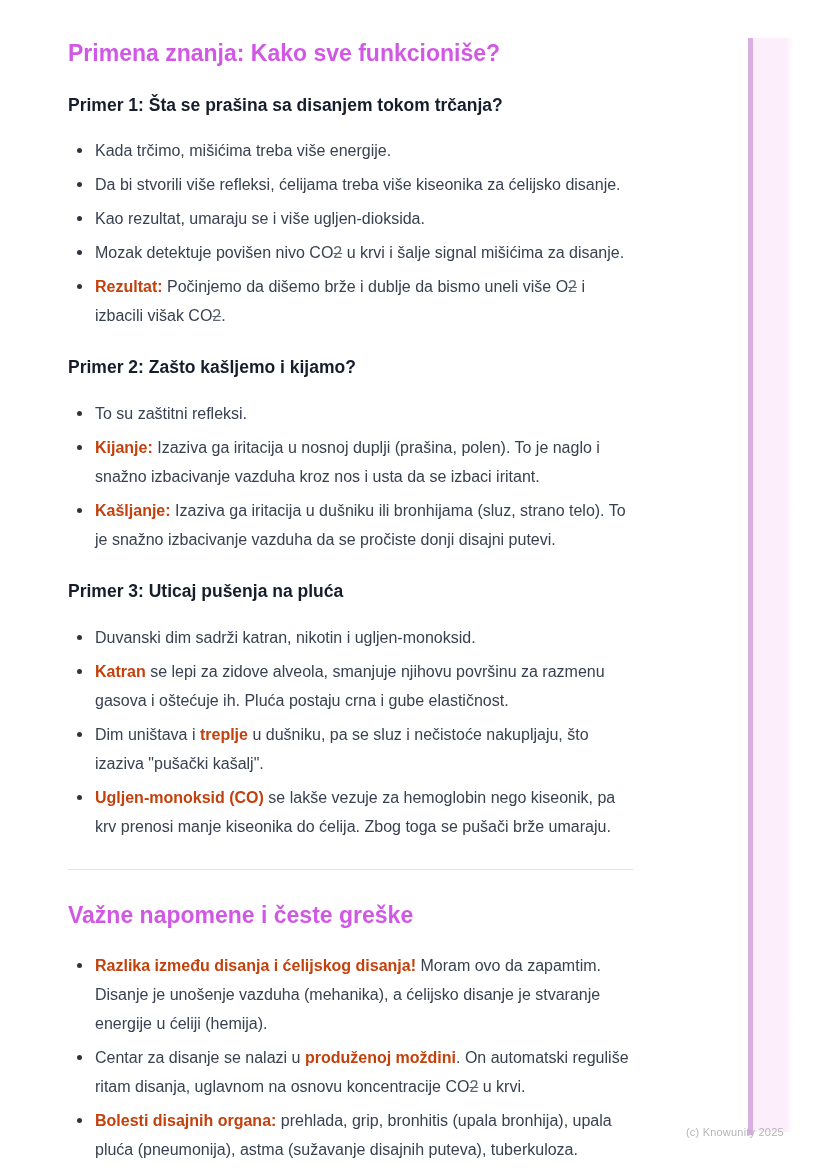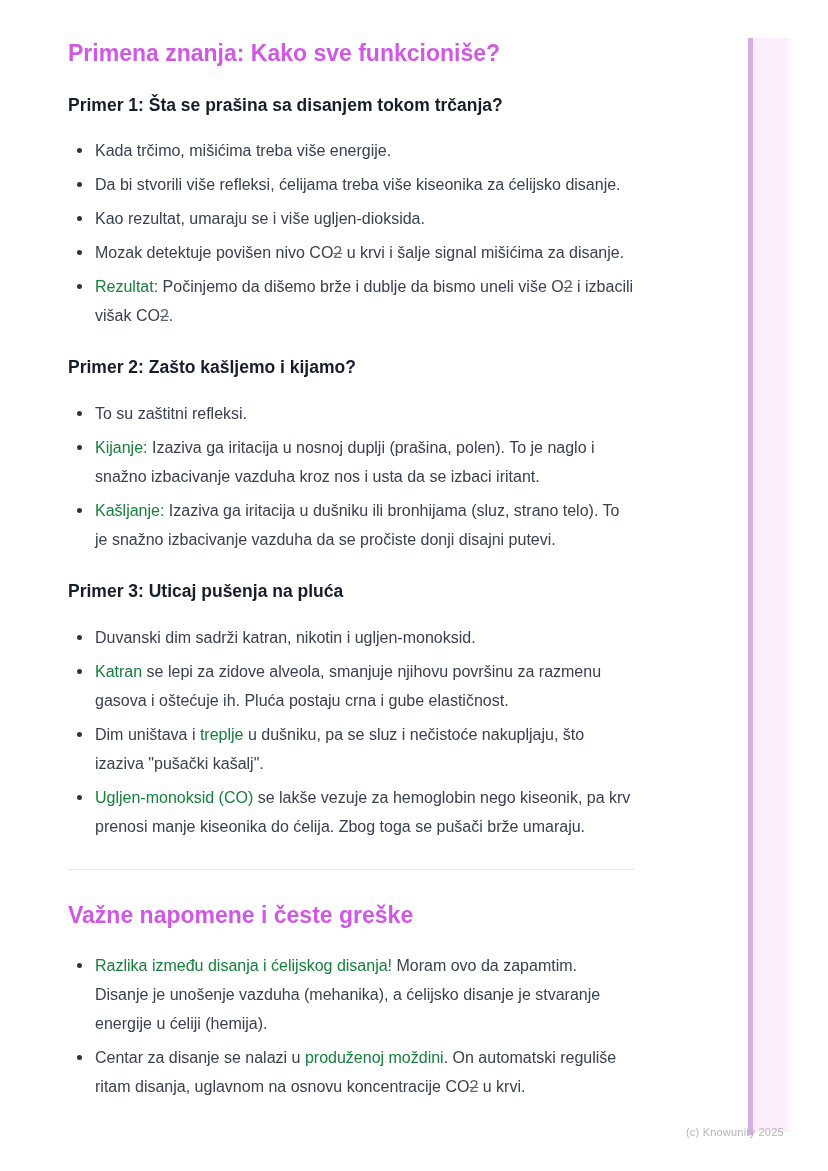--- a/index.html
+++ b/index.html
@@ -72,21 +72,21 @@
     color: #394150;
     margin-bottom: 5px;
   }
   .bullet-dot {
     position: absolute;
     left: 9px; top: 12px;
     width: 5px; height: 5px;
     border-radius: 50%;
     background: #2c3440;
   }
-  .bullet-item b { color: #15803d; font-weight: 400; }
+  .bullet-item b { color: #c2410c; font-weight: 700; }
   .seg-strike { text-decoration: line-through; opacity: 0.8; }
   .divider {
     border: none;
     border-top: 1px solid #e4e5e9;
     margin: 28px 0 32px 0;
   }
 </style>
 </head>
 <body>
 
@@ -114,17 +114,18 @@
         <li class="bullet-item"><span class="bullet-dot"></span><span><span>Duvanski dim sadrži katran, nikotin i ugljen-monoksid.</span></span></li>
         <li class="bullet-item"><span class="bullet-dot"></span><span><b>Katran</b><span> se lepi za zidove alveola, smanjuje njihovu površinu za razmenu gasova i oštećuje ih. Pluća postaju crna i gube elastičnost.</span></span></li>
         <li class="bullet-item"><span class="bullet-dot"></span><span><span>Dim uništava i </span><b>treplje</b><span> u dušniku, pa se sluz i nečistoće nakupljaju, što izaziva "pušački kašalj".</span></span></li>
         <li class="bullet-item"><span class="bullet-dot"></span><span><b>Ugljen-monoksid (CO)</b><span> se lakše vezuje za hemoglobin nego kiseonik, pa krv prenosi manje kiseonika do ćelija. Zbog toga se pušači brže umaraju.</span></span></li>
       </ul>
       <hr class="divider">
       <h2 class="heading2 later">Važne napomene i česte greške</h2>
       <ul class="bullet-list">
         <li class="bullet-item"><span class="bullet-dot"></span><span><b>Razlika između disanja i ćelijskog disanja!</b><span> Moram ovo da zapamtim. Disanje je unošenje vazduha (mehanika), a ćelijsko disanje je stvaranje energije u ćeliji (hemija).</span></span></li>
         <li class="bullet-item"><span class="bullet-dot"></span><span><span>Centar za disanje se nalazi u </span><b>produženoj moždini</b><span>. On automatski reguliše ritam disanja, uglavnom na osnovu koncentracije CO</span><span class="seg-strike">2</span><span> u krvi.</span></span></li>
+        <li class="bullet-item"><span class="bullet-dot"></span><span><b>Bolesti disajnih organa:</b><span> prehlada, grip, bronhitis (upala bronhija), upala pluća (pneumonija), astma (sužavanje disajnih puteva), tuberkuloza.</span></span></li>
         <li class="bullet-item"></li>
       </ul>
     </div>
   <div class="watermark">(c) Knowunity 2025</div>
 </div>
 
 </body></html>

